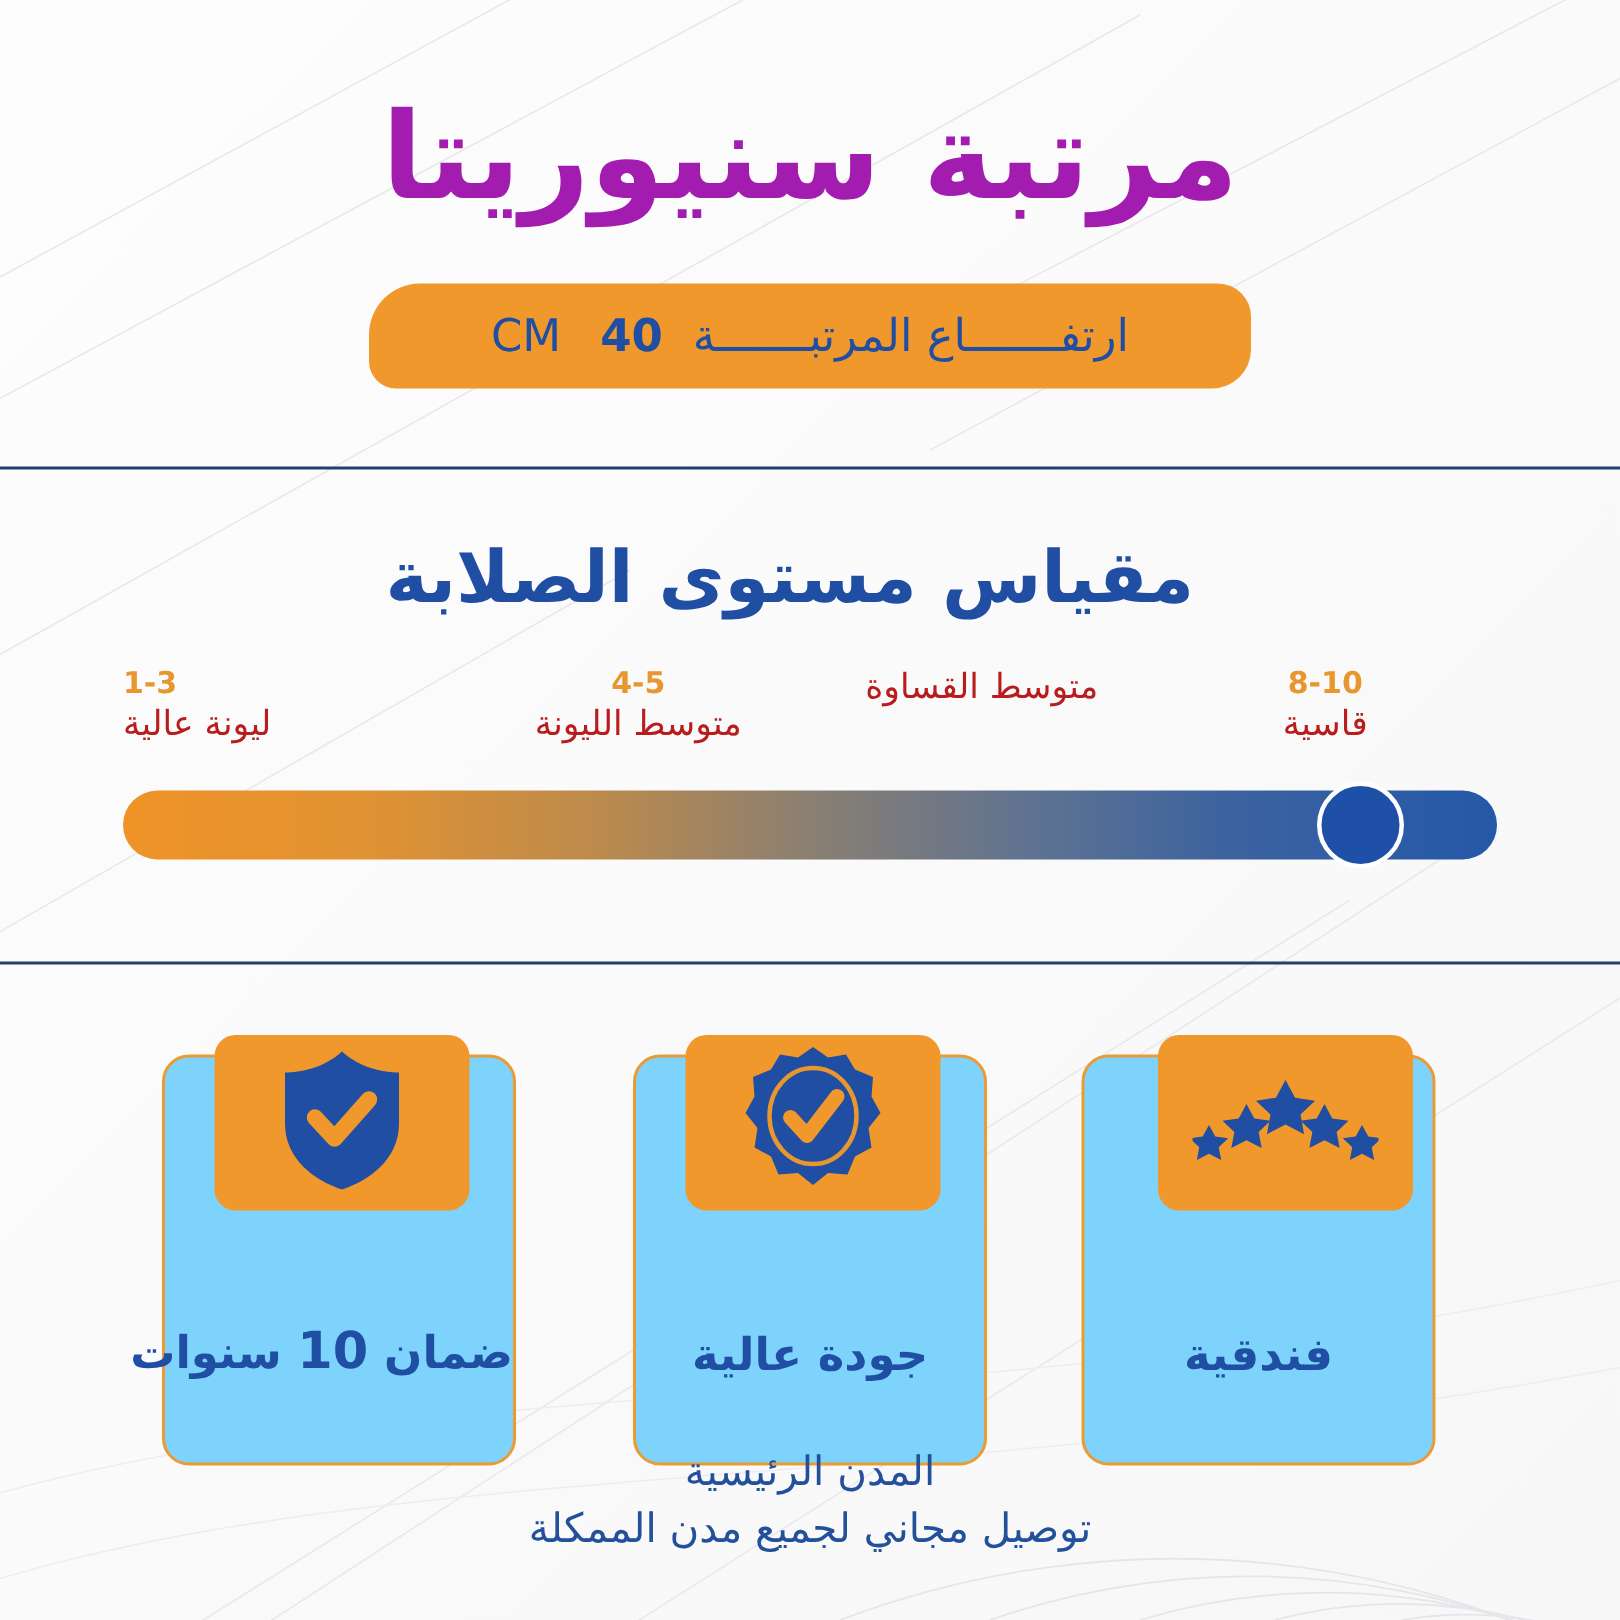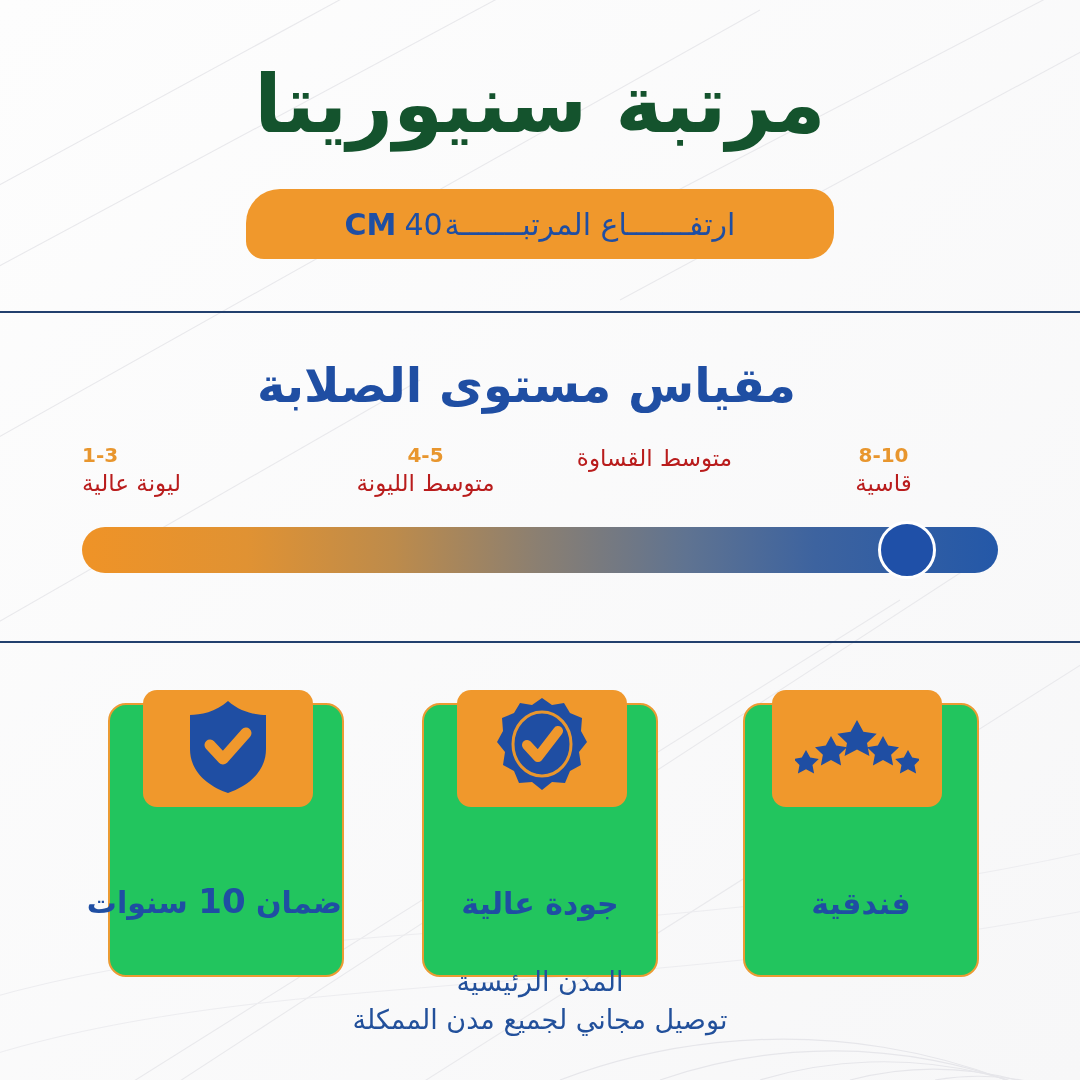--- a/index.html
+++ b/index.html
@@ -52,42 +52,42 @@
     height: 311px;
   }
   .main-title {
     position: absolute;
     top: 58px;
     left: 0;
     width: 1080px;
     text-align: center;
     font-size: 80px;
     font-weight: bold;
-    color: #14532d;
+    color: #a21caf;
     letter-spacing: -1px;
     line-height: 1.18;
   }
   .height-badge {
     position: absolute;
     top: 189px;
     left: 246px;
     width: 588px;
     height: 70px;
     background: #f0982c;
     border-radius: 34px 22px 26px 18px;
     display: flex;
     align-items: center;
     justify-content: center;
     color: #1f4ea3;
     font-size: 30px;
     white-space: nowrap;
   }
   .height-badge .hb-label { font-weight: normal; }
-  .height-badge .hb-value { font-weight: normal; margin: 0 2px; }
-  .height-badge .hb-unit { font-weight: bold; margin-right: 6px; }
+  .height-badge .hb-value { font-weight: bold; margin: 0 20px; }
+  .height-badge .hb-unit { font-weight: normal; margin-right: 6px; }
 
   
   .scale-section {
     position: absolute;
     top: 313px; left: 0;
     width: 1080px;
     height: 328px;
   }
   .scale-title {
     position: absolute;
@@ -163,25 +163,25 @@
     width: 1080px;
     height: 437px;
   }
   .card {
     position: absolute;
     top: 60px;
     width: 236px;
     height: 274px;
     border: 2px solid #eb9b33;
     border-radius: 18px;
-    background: #22c55e;
+    background: #7dd3fc;
   }
   .card.c1 { left: 108px; }
   .card.c2 { left: 422px; }
-  .card.c3 { left: 743px; }
+  .card.c3 { left: 721px; }
 
   .icon-tile {
     position: absolute;
     top: 47px;
     width: 170px;
     height: 117px;
     background: #f0982c;
     border-radius: 14px;
     display: flex;
     align-items: center;

